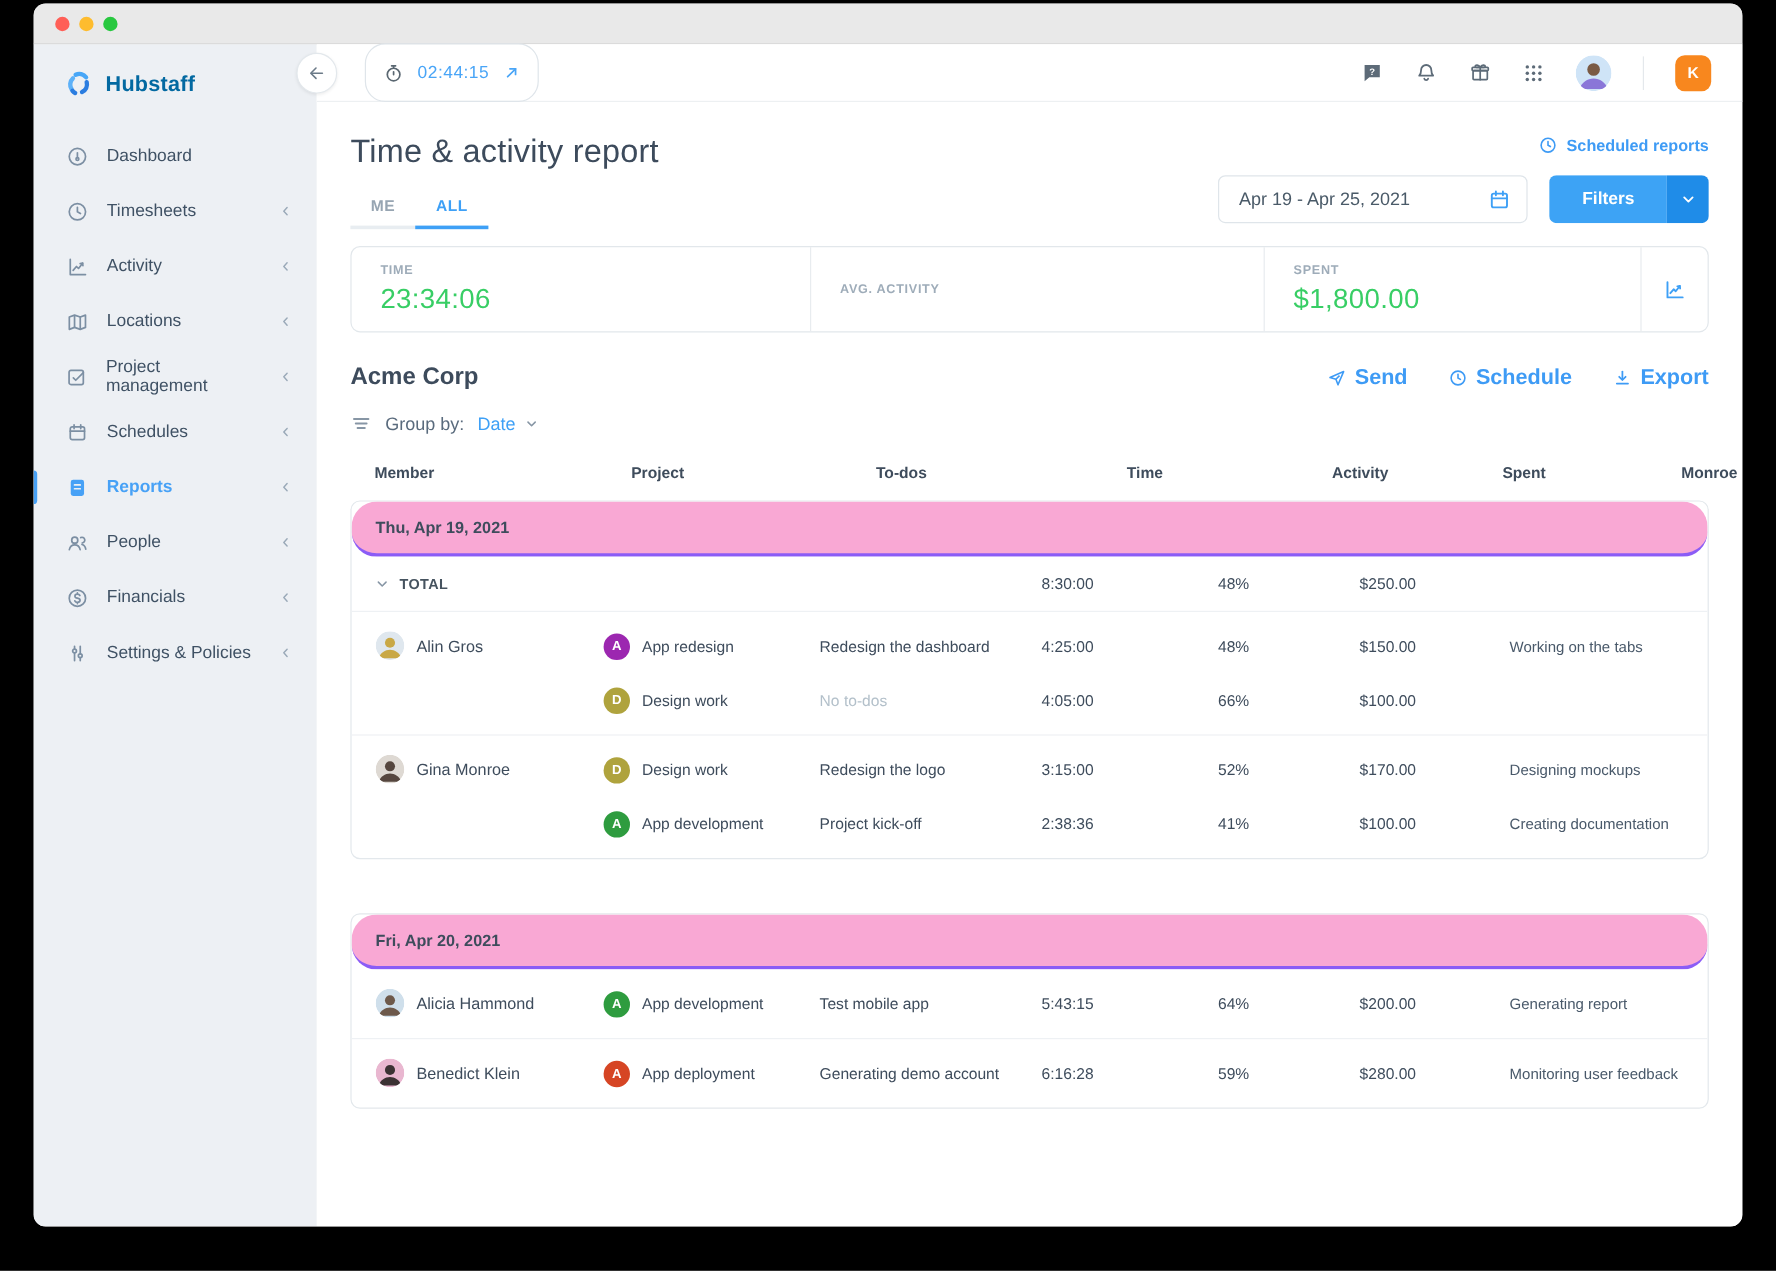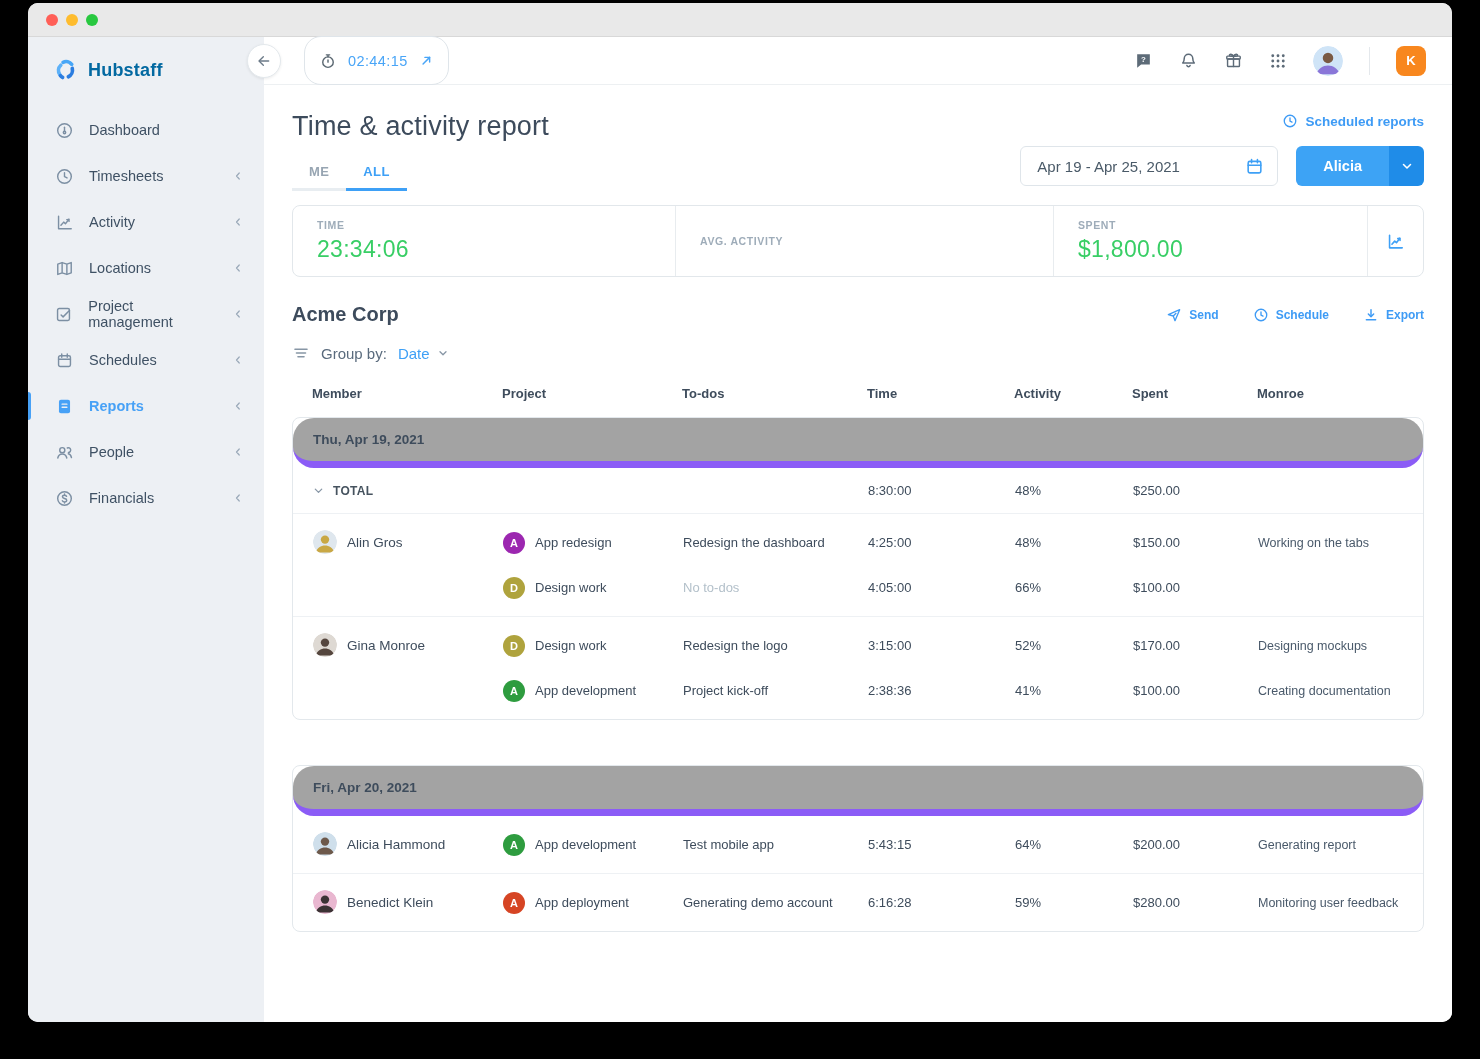--- a/index.html
+++ b/index.html
@@ -66,29 +66,29 @@
   .stat{padding:13px 24px;display:flex;flex-direction:column;justify-content:center;gap:5px;}
   .stat + .stat{border-left:1px solid #e8ecef;}
   .stat.s1{width:382px;} .stat.s2{width:378px;} .stat.s3{flex:1;}
   .stat-label{font-size:10.5px;letter-spacing:.6px;color:var(--label-gray);font-weight:bold;}
   .stat-value{font-size:23px;color:var(--green);letter-spacing:.3px;}
   .chartbox{width:56px;border-left:1px solid #e8ecef;display:flex;align-items:center;justify-content:center;color:#3ea0f6;cursor:pointer;}
 
   .report-head{display:flex;align-items:center;justify-content:space-between;margin-top:26px;}
   h2{font-size:20px;font-weight:600;color:var(--ink);}
   .report-actions{display:flex;gap:34px;}
-  .action-link{display:flex;align-items:center;gap:7px;color:#3e9bf5;font-size:12px;font-weight:bold;cursor:pointer;}
+  .action-link{display:flex;align-items:center;gap:7px;color:#3e9bf5;font-size:18px;font-weight:bold;cursor:pointer;}
 
   .groupby-row{display:flex;align-items:center;gap:11px;margin:18px 0 24px;font-size:15px;color:var(--ink-soft);}
   .groupby-value{color:#3ea0f6;display:flex;align-items:center;gap:7px;cursor:pointer;}
 
   .cols-head,.total-row{display:grid;grid-template-columns:190px 180px 185px 147px 118px 125px 1fr;align-items:center;}
-  .cols-head{padding:0 20px;font-size:13px;font-weight:600;color:#3e4c5c;margin-bottom:16px;}
+  .cols-head{padding:0 20px;font-size:13px;font-weight:600;color:#3e4c5c;margin-bottom:16px;gap:24px;}
   .day-group{border:1px solid var(--border);border-radius:8px;overflow:hidden;margin-bottom:45px;background:#fff;}
-  .day-header{background:#a3a3a3;border-bottom:7px solid #8b5cf6;padding:14px 20px;font-size:13.5px;font-weight:600;color:#3e4c5c;border-radius:21px;}
+  .day-header{background:#f9a8d4;border-bottom:3px solid #8b5cf6;padding:14px 20px;font-size:13.5px;font-weight:600;color:#3e4c5c;border-radius:21px;}
   .total-row{padding:15px 20px;border-bottom:1px solid var(--row-border);font-size:13px;color:#3e4c5c;}
   .total-label{display:flex;align-items:center;gap:9px;font-size:12px;font-weight:bold;color:#46535f;letter-spacing:.3px;cursor:pointer;}
   .member-block{display:flex;padding:6px 0 6px 20px;}
   .member-block + .member-block{border-top:1px solid var(--row-border);}
   .member-cell{width:190px;display:flex;align-items:center;gap:10px;align-self:flex-start;margin-top:10px;}
   .avatar{width:24px;height:24px;border-radius:50%;overflow:hidden;flex-shrink:0;}
   .member-name{font-size:13.5px;color:#3e4c5c;}
   .entries{flex:1;}
   .entry{display:grid;grid-template-columns:180px 185px 147px 118px 125px 1fr;align-items:center;height:45px;padding-right:20px;
     font-size:13px;color:#3e4c5c;}
@@ -248,20 +248,35 @@
             </svg>
         </span>
         <span>Financials</span>
         <span class="chev">
             <svg viewBox="0 0 24 24" width="12" height="12" fill="none" stroke="currentColor" stroke-width="2.4" stroke-linecap="round" stroke-linejoin="round">
               <polyline points="14.5 6 9 12 14.5 18"></polyline>
             </svg>
           </span>
       </div>
 
+      <div class="nav-item">
+        <span class="nicon">
+          <svg viewBox="0 0 24 24" width="19" height="19" fill="none" stroke="currentColor" stroke-width="1.8" stroke-linecap="round">
+              <path d="M9 4.5v3M9 11.5v8M15 4.5v8M15 16.5v3"></path>
+              <circle cx="9" cy="9.5" r="2"></circle>
+              <circle cx="15" cy="14.5" r="2"></circle>
+            </svg>
+        </span>
+        <span>Settings &amp; Policies</span>
+        <span class="chev">
+            <svg viewBox="0 0 24 24" width="12" height="12" fill="none" stroke="currentColor" stroke-width="2.4" stroke-linecap="round" stroke-linejoin="round">
+              <polyline points="14.5 6 9 12 14.5 18"></polyline>
+            </svg>
+          </span>
+      </div>
     </nav>
 
     <div class="content">
       <div class="topbar">
         <div class="back-btn">
           <svg viewBox="0 0 24 24" width="16" height="16" fill="none" stroke="currentColor" stroke-width="2" stroke-linecap="round" stroke-linejoin="round">
               <path d="M19 12H5.5"></path>
               <polyline points="11 5.5 4.5 12 11 18.5"></polyline>
             </svg>
         </div>
@@ -349,21 +364,21 @@
               <div class="date-field">
                 <span>Apr 19 - Apr 25, 2021</span>
                 <span class="cal">
                   <svg viewBox="0 0 24 24" width="19" height="19" fill="none" stroke="currentColor" stroke-width="2" stroke-linecap="round">
                       <rect x="4" y="5.5" width="16" height="14.5" rx="2"></rect>
                       <path d="M8.3 3.2v4M15.7 3.2v4M4 10.5h16"></path>
                     </svg>
                 </span>
               </div>
               <div class="filters-btn">
-                <span class="filters-main">Alicia</span>
+                <span class="filters-main">Filters</span>
                 <span class="filters-caret">
                   <svg viewBox="0 0 24 24" width="14" height="14" fill="none" stroke="currentColor" stroke-width="2.6" stroke-linecap="round" stroke-linejoin="round">
                       <polyline points="6 9.5 12 15.5 18 9.5"></polyline>
                     </svg>
                 </span>
               </div>
             </div>
           </div>
         </div>
 

